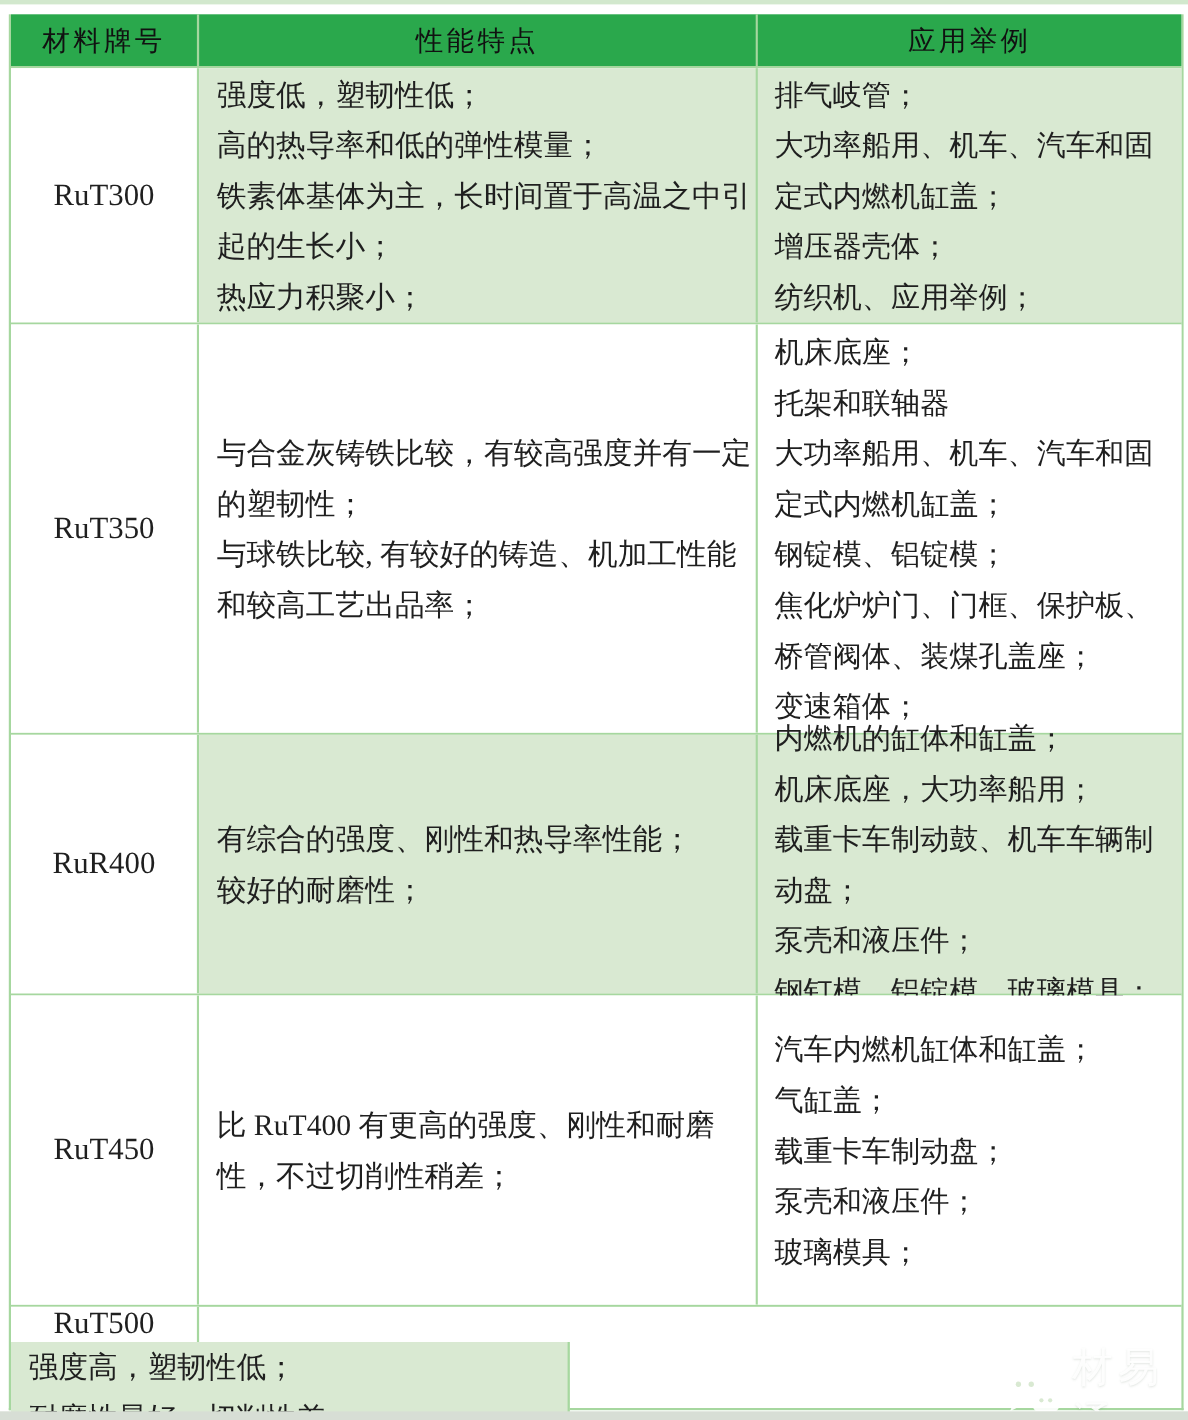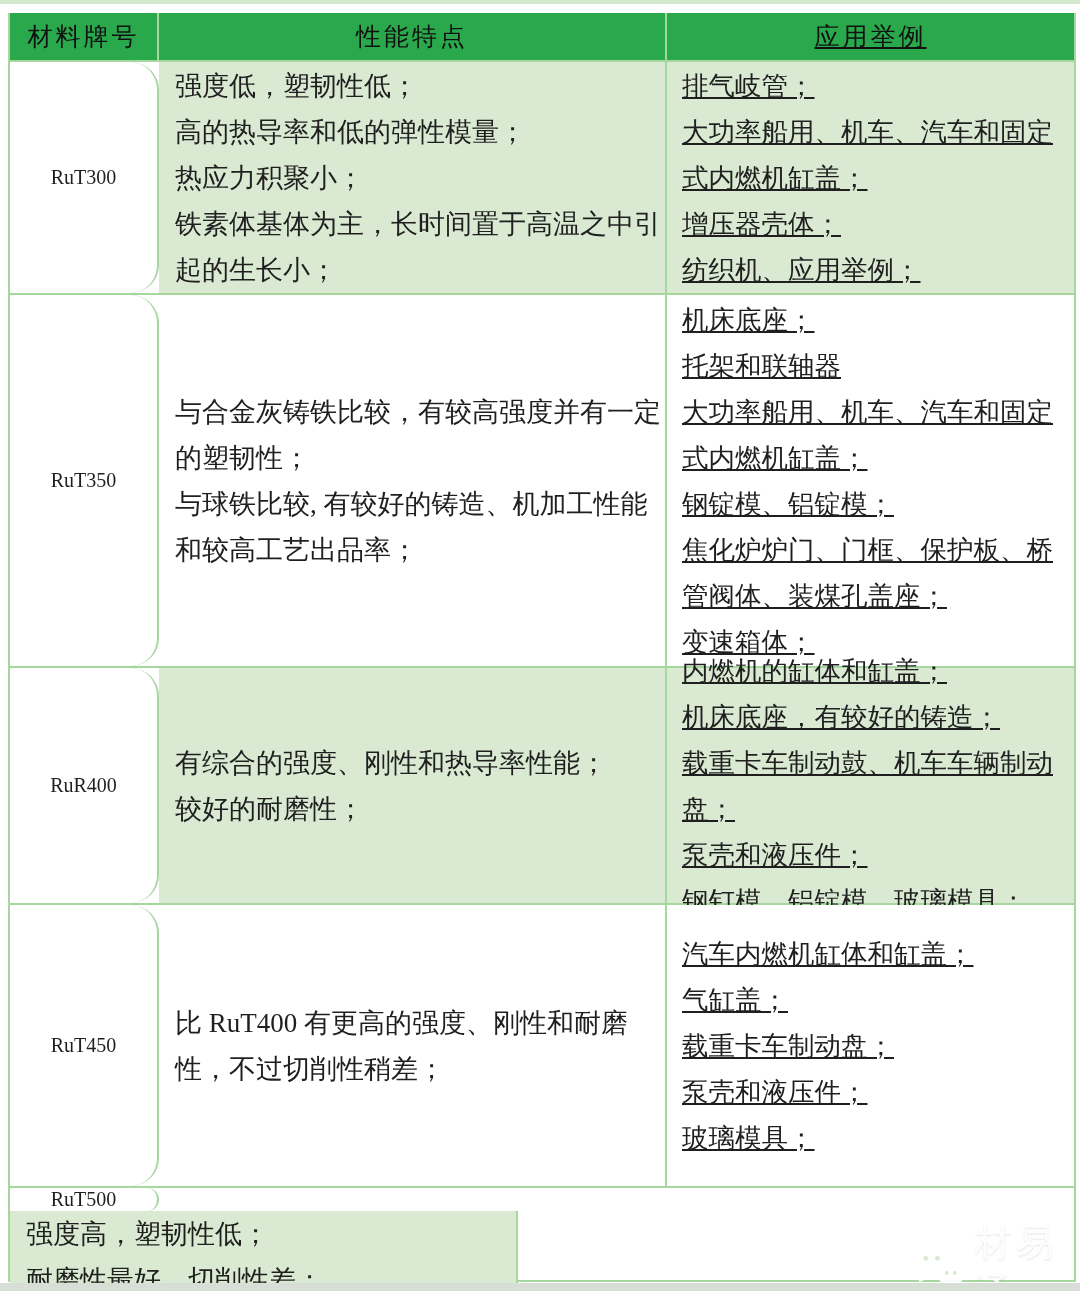--- a/index.html
+++ b/index.html
@@ -9,35 +9,35 @@
   }
   .top-strip { position:absolute; top:0; left:0; width:1080px; height:4px; background:#d2e8cd; }
   .bottom-strip { position:absolute; bottom:0; left:0; width:1080px; height:8px; background:#d7ded5; }
 
   .mtable {
     position:absolute; left:8px; top:13px; width:1064px;
     border-left:2px solid #a6d79f; border-right:2px solid #a6d79f; border-bottom:2px solid #a6d79f;
   }
   .trow { display:flex; box-sizing:border-box; width:100%; }
   .cell { box-sizing:border-box; }
-  .c1 { width:149px; border-right:2px solid #a6d79f; }
+  .c1 { width:171px; border-right:2px solid #a6d79f; }
   .c2 { width:508px; border-right:2px solid #a6d79f; }
-  .c3 { flex:1;text-decoration:underline; }
+  .c3 { flex:1; }
 
   .thead { height:49px; border-bottom:2px solid #a6d79f; }
   .thead .cell {
     background:#2aa84c; color:#111111; display:flex; align-items:center; justify-content:center;
     font-size:25px; letter-spacing:3px; height:100%;
   }
 
   .body-row { border-bottom:2px solid #a6d79f; }
   .body-row:last-child { border-bottom:none;flex-direction:column; }
   .body-row .cell { display:flex; flex-direction:column; justify-content:center; background:#ffffff; }
   .body-row.tinted .c2, .body-row.tinted .c3 { background:#d9e9d2; }
-  .grade-cell { align-items:center; font-size:20px;border-radius:28px; }
+  .grade-cell { align-items:center; font-size:28px; }
   .features-cell { padding:0 4px 0 16px; font-size:27px; line-height:46px; }
   .apps-cell { padding:0 4px 0 15px; font-size:26.5px; line-height:46px; }
   .line { white-space:normal; }
 
   .watermark {
     position:absolute; left:912px; top:1218px; display:flex; align-items:center; gap:9px;
     color:rgba(255,255,255,0.9); font-size:37px; letter-spacing:5px;
     text-shadow:0 1px 2px rgba(90,110,90,0.18); pointer-events:none;
   }
 </style>
@@ -54,22 +54,22 @@
       <div class="cell c3">应用举例</div>
     </div>
     <div id="tbody">
   <div class="trow body-row tinted" style="height: 233px;">
     <div class="cell c1 grade-cell">
       <span class="grade">RuT300</span>
     </div>
     <div class="cell c2 features-cell">
             <div class="line">强度低，塑韧性低；</div>
             <div class="line">高的热导率和低的弹性模量；</div>
+            <div class="line">铁素体基体为主，长时间置于高温之中引起的生长小；</div>
             <div class="line">热应力积聚小；</div>
-            <div class="line">铁素体基体为主，长时间置于高温之中引起的生长小；</div>
           </div>
     <div class="cell c3 apps-cell">
             <div class="line">排气岐管；</div>
             <div class="line">大功率船用、机车、汽车和固定式内燃机缸盖；</div>
             <div class="line">增压器壳体；</div>
             <div class="line">纺织机、应用举例；</div>
           </div>
   </div>
 
   <div class="trow body-row" style="height: 373px;">
@@ -93,21 +93,21 @@
   <div class="trow body-row tinted" style="height: 237px;">
     <div class="cell c1 grade-cell">
       <span class="grade">RuR400</span>
     </div>
     <div class="cell c2 features-cell">
             <div class="line">有综合的强度、刚性和热导率性能；</div>
             <div class="line">较好的耐磨性；</div>
           </div>
     <div class="cell c3 apps-cell">
             <div class="line">内燃机的缸体和缸盖；</div>
-            <div class="line">机床底座，有较好的铸造；</div>
+            <div class="line">机床底座，大功率船用；</div>
             <div class="line">载重卡车制动鼓、机车车辆制动盘；</div>
             <div class="line">泵壳和液压件；</div>
             <div class="line">钢钉模、铝锭模、玻璃模具；</div>
           </div>
   </div>
 
   <div class="trow body-row" style="height: 283px;">
     <div class="cell c1 grade-cell">
       <span class="grade">RuT450</span>
     </div>

